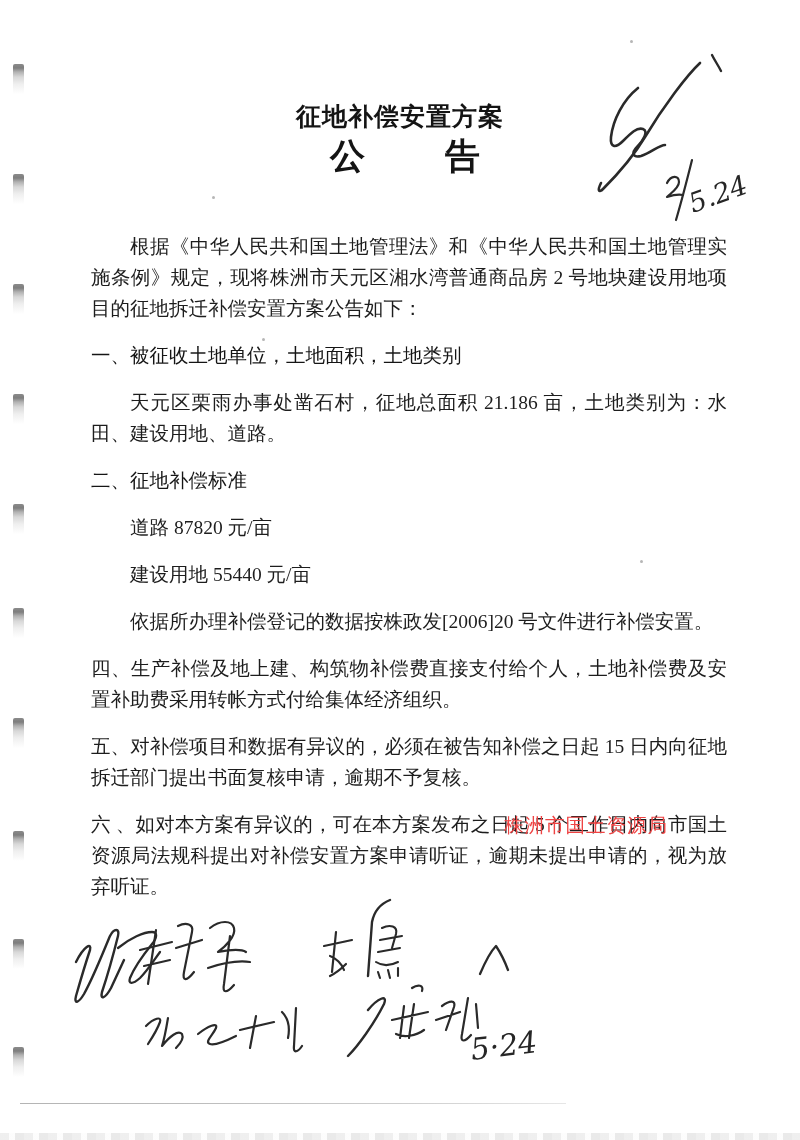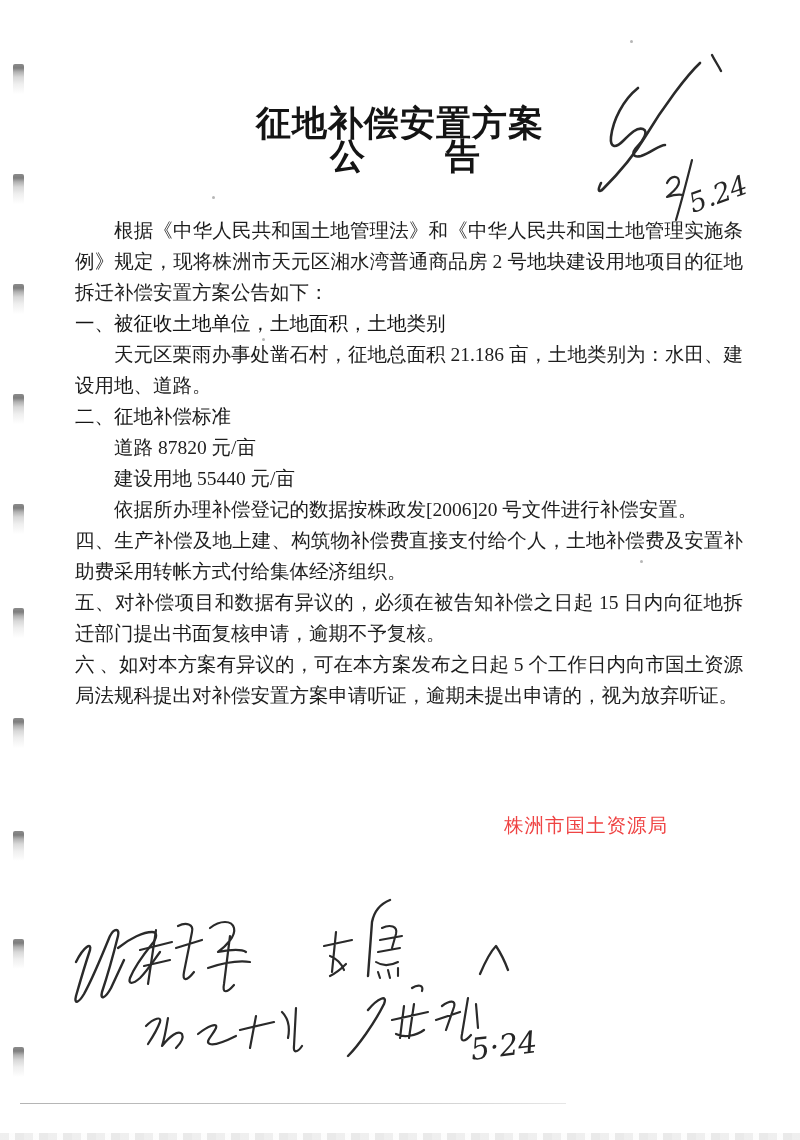--- a/index.html
+++ b/index.html
@@ -8,31 +8,31 @@
     overflow:hidden;font-family:"Liberation Serif","DejaVu Serif",serif;color:#1c1c1c;
   }
   
   .mark{
     position:absolute;left:13px;width:11px;height:30px;display:block;
     background:linear-gradient(180deg,#8a8a8a 0px,#7e7e7e 4px,#b2b2b2 8px,#d8d8d8 13px,#efefef 20px,rgba(255,255,255,0) 30px);
     border-radius:2px 2px 0 0;
   }
   .title{
     position:absolute;top:100px;left:0;width:800px;text-align:center;
-    font-size:35px;font-weight:bold;letter-spacing:1px;color:#141414;white-space:nowrap;
+    font-size:25px;font-weight:bold;letter-spacing:1px;color:#141414;white-space:nowrap;
   }
   .subtitle{
     position:absolute;top:133px;left:330px;font-size:35px;font-weight:bold;
     letter-spacing:80px;color:#141414;white-space:nowrap;
   }
   .doc-body{
     position:absolute;top:215px;left:75px;width:668px;
     font-size:19.5px;line-height:31px;text-align:justify;color:#1d1d1d;
   }
-  .doc-body p{margin:0;}
+  .doc-body p{margin:16px;}
   .ind{text-indent:2em;}
   .hd{font-weight:normal;color:#151515;}
   .signoff{
     position:absolute;top:812px;right:118px;text-align:right;
     font-size:19.5px;line-height:28.5px;color:#ef4444;
   }
   .signoff .issuer{padding-right:14px;letter-spacing:1px;}
   .sig-top{position:absolute;left:575px;top:45px;width:215px;height:195px;}
   .sig-bottom{position:absolute;left:60px;top:888px;width:520px;height:200px;}
   .sig-top path,.sig-bottom path{

